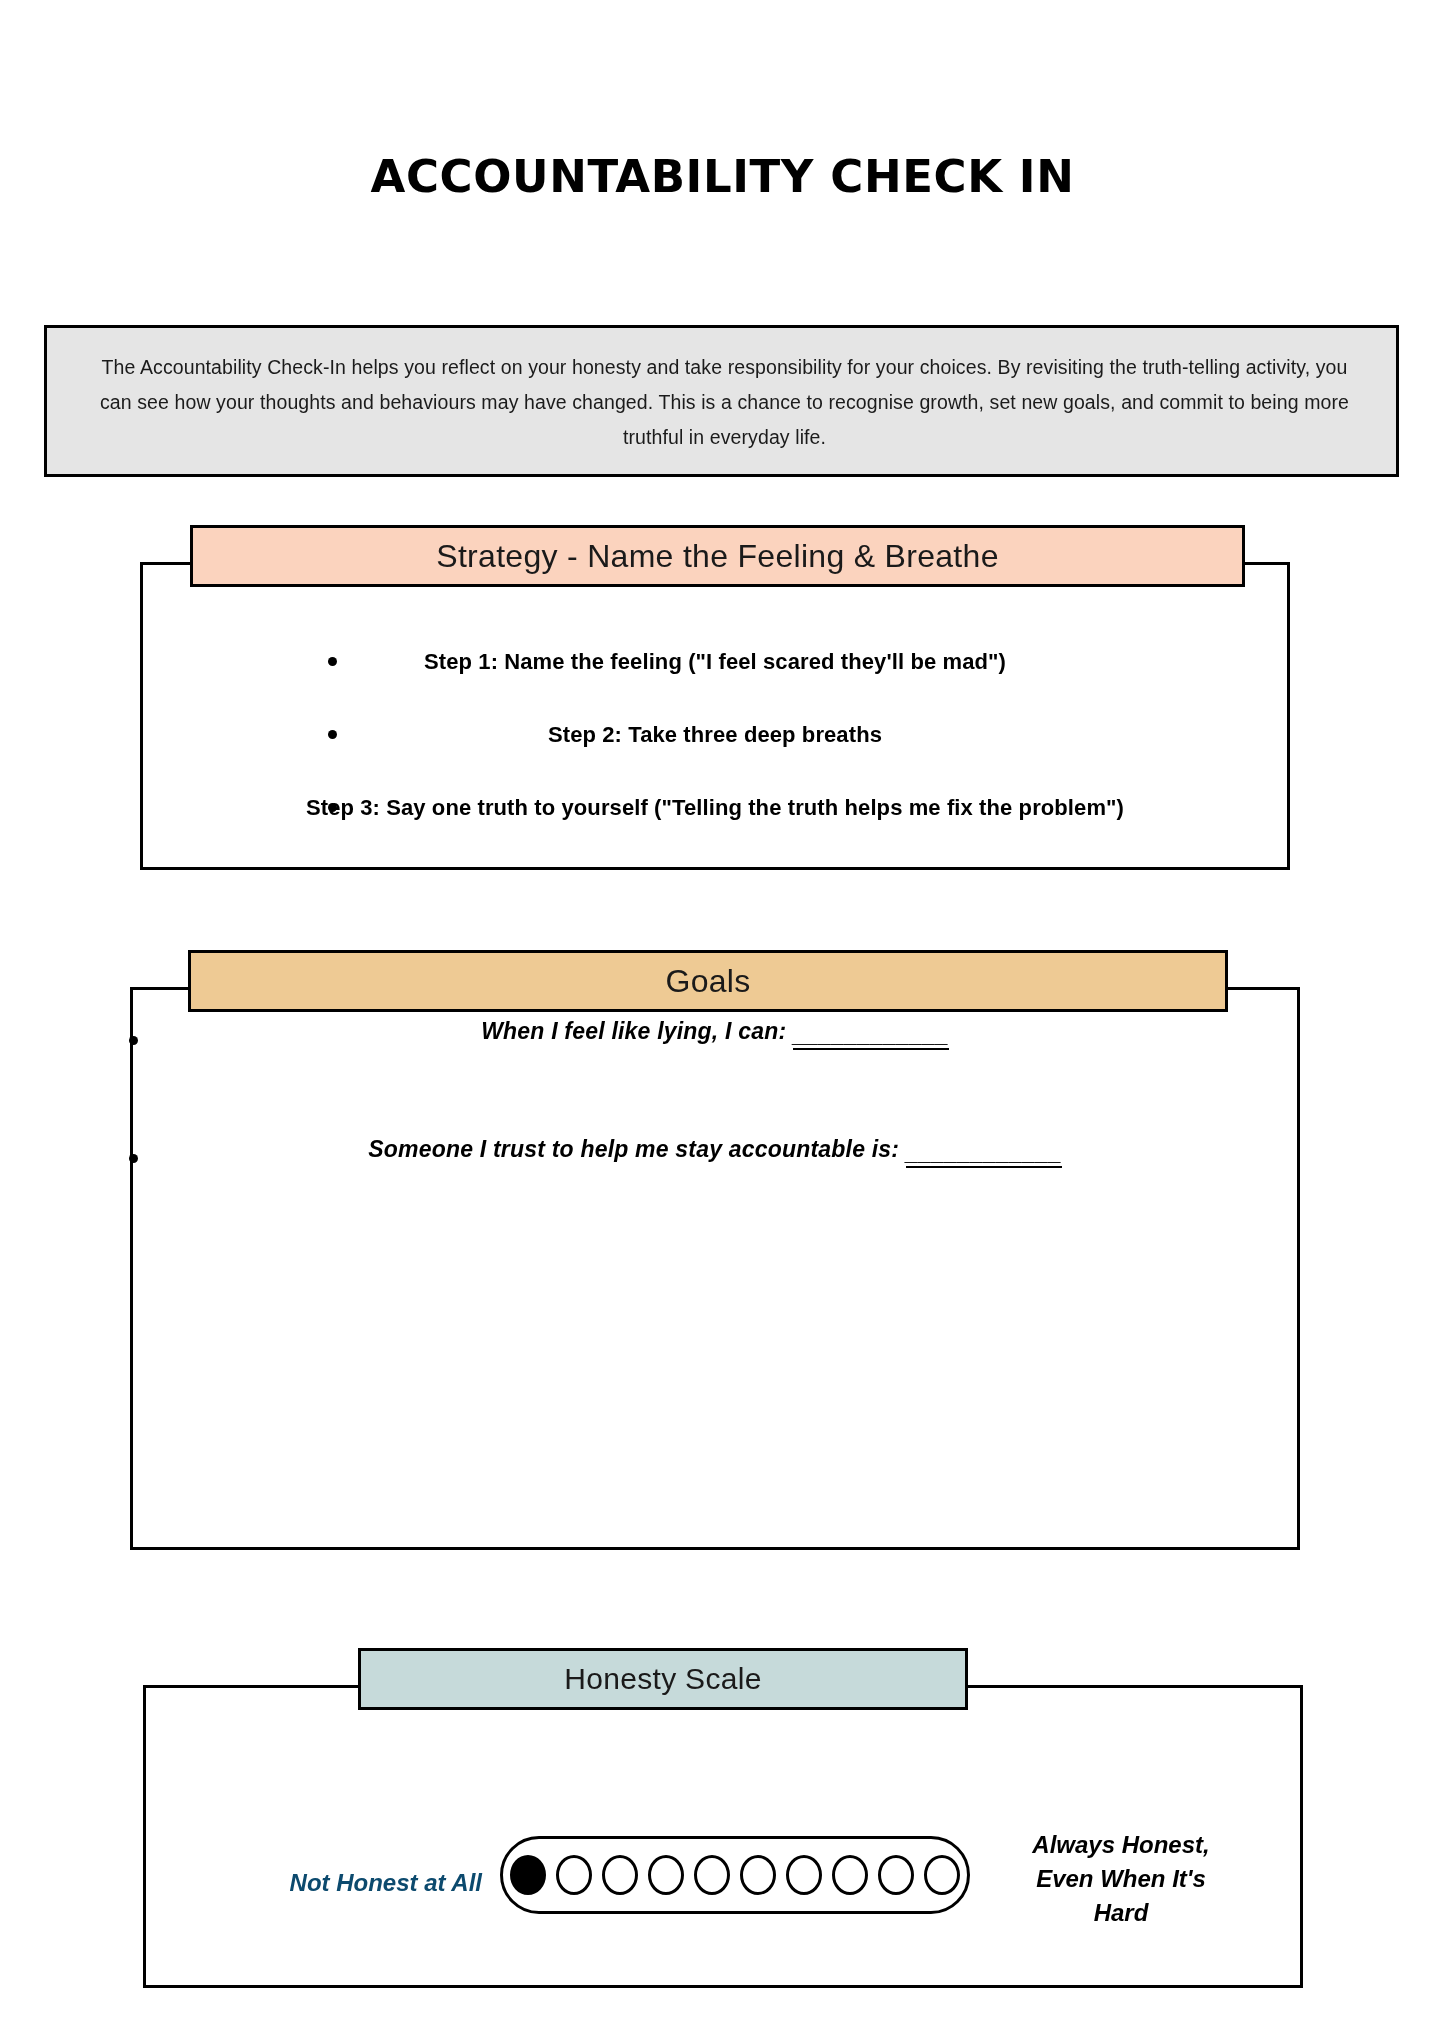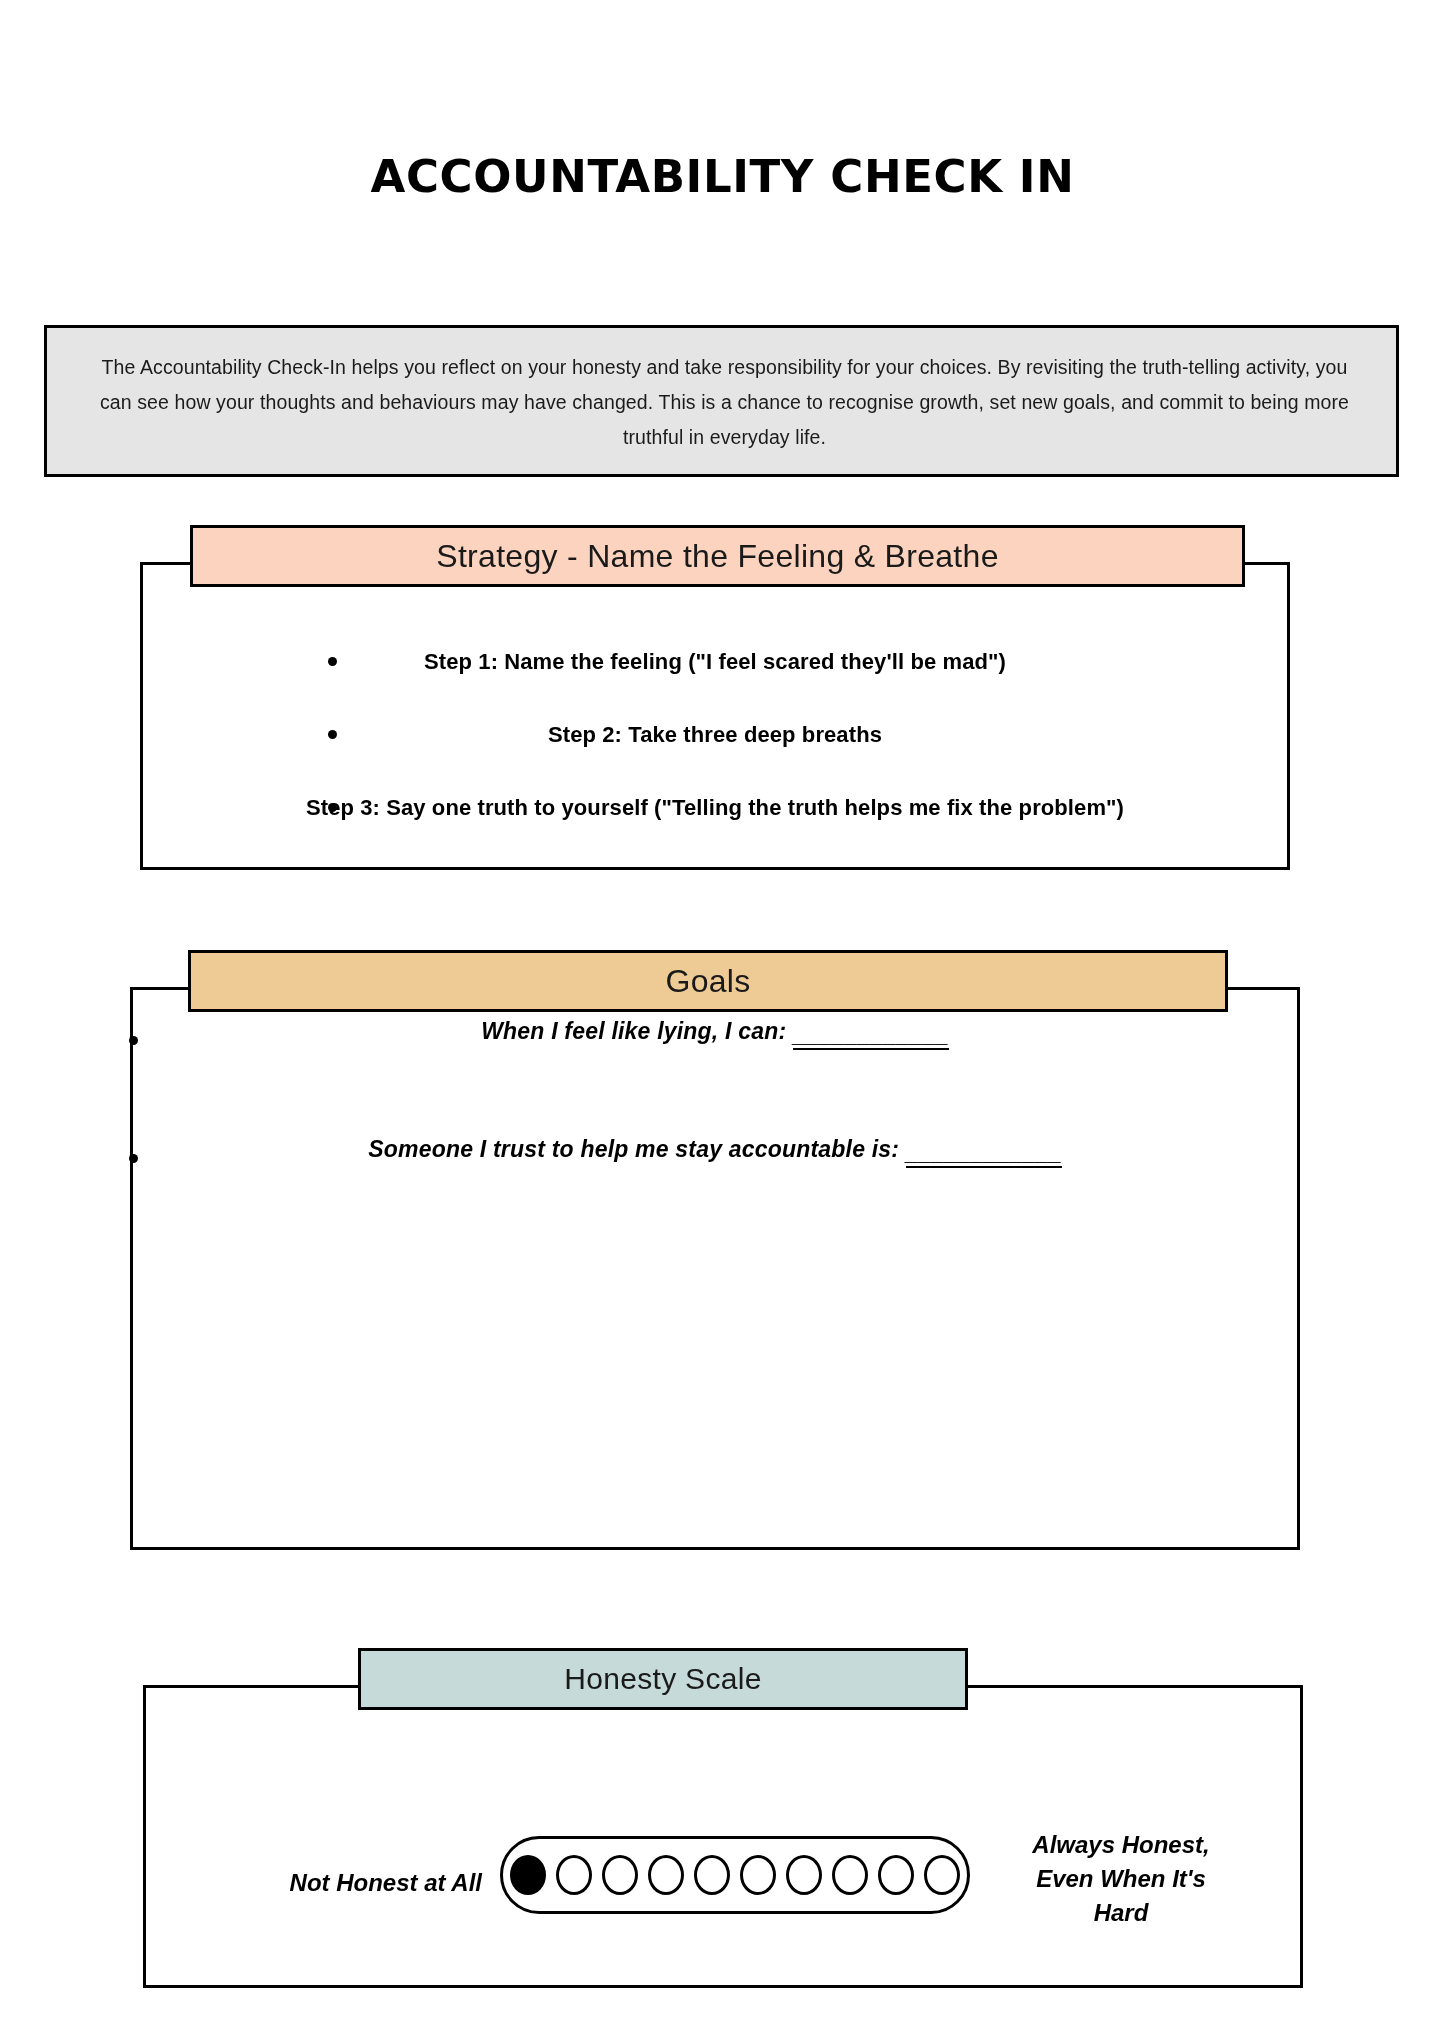--- a/index.html
+++ b/index.html
@@ -212,21 +212,21 @@
   #scale-left-label {
     position: absolute;
     left: 46px;
     top: 33px;
     width: 290px;
     text-align: right;
     font-family: "Liberation Sans", sans-serif;
     font-weight: 700;
     font-style: italic;
     font-size: 24px;
-    color: #000000;
+    color: #0c4a6e;
   }
   #scale-pill {
     position: absolute;
     left: 354px;
     top: 0px;
     width: 470px;
     height: 78px;
     border: 3.5px solid #000;
     border-radius: 39px;
     box-sizing: border-box;

